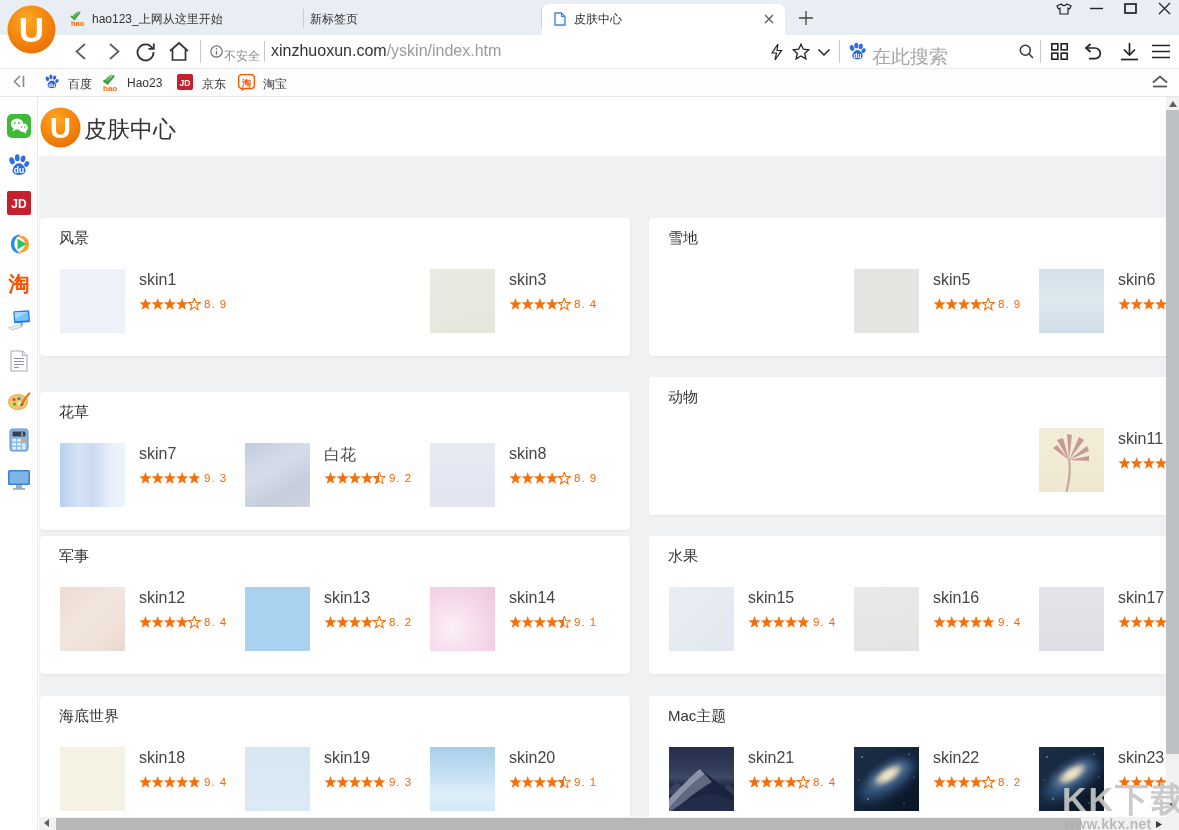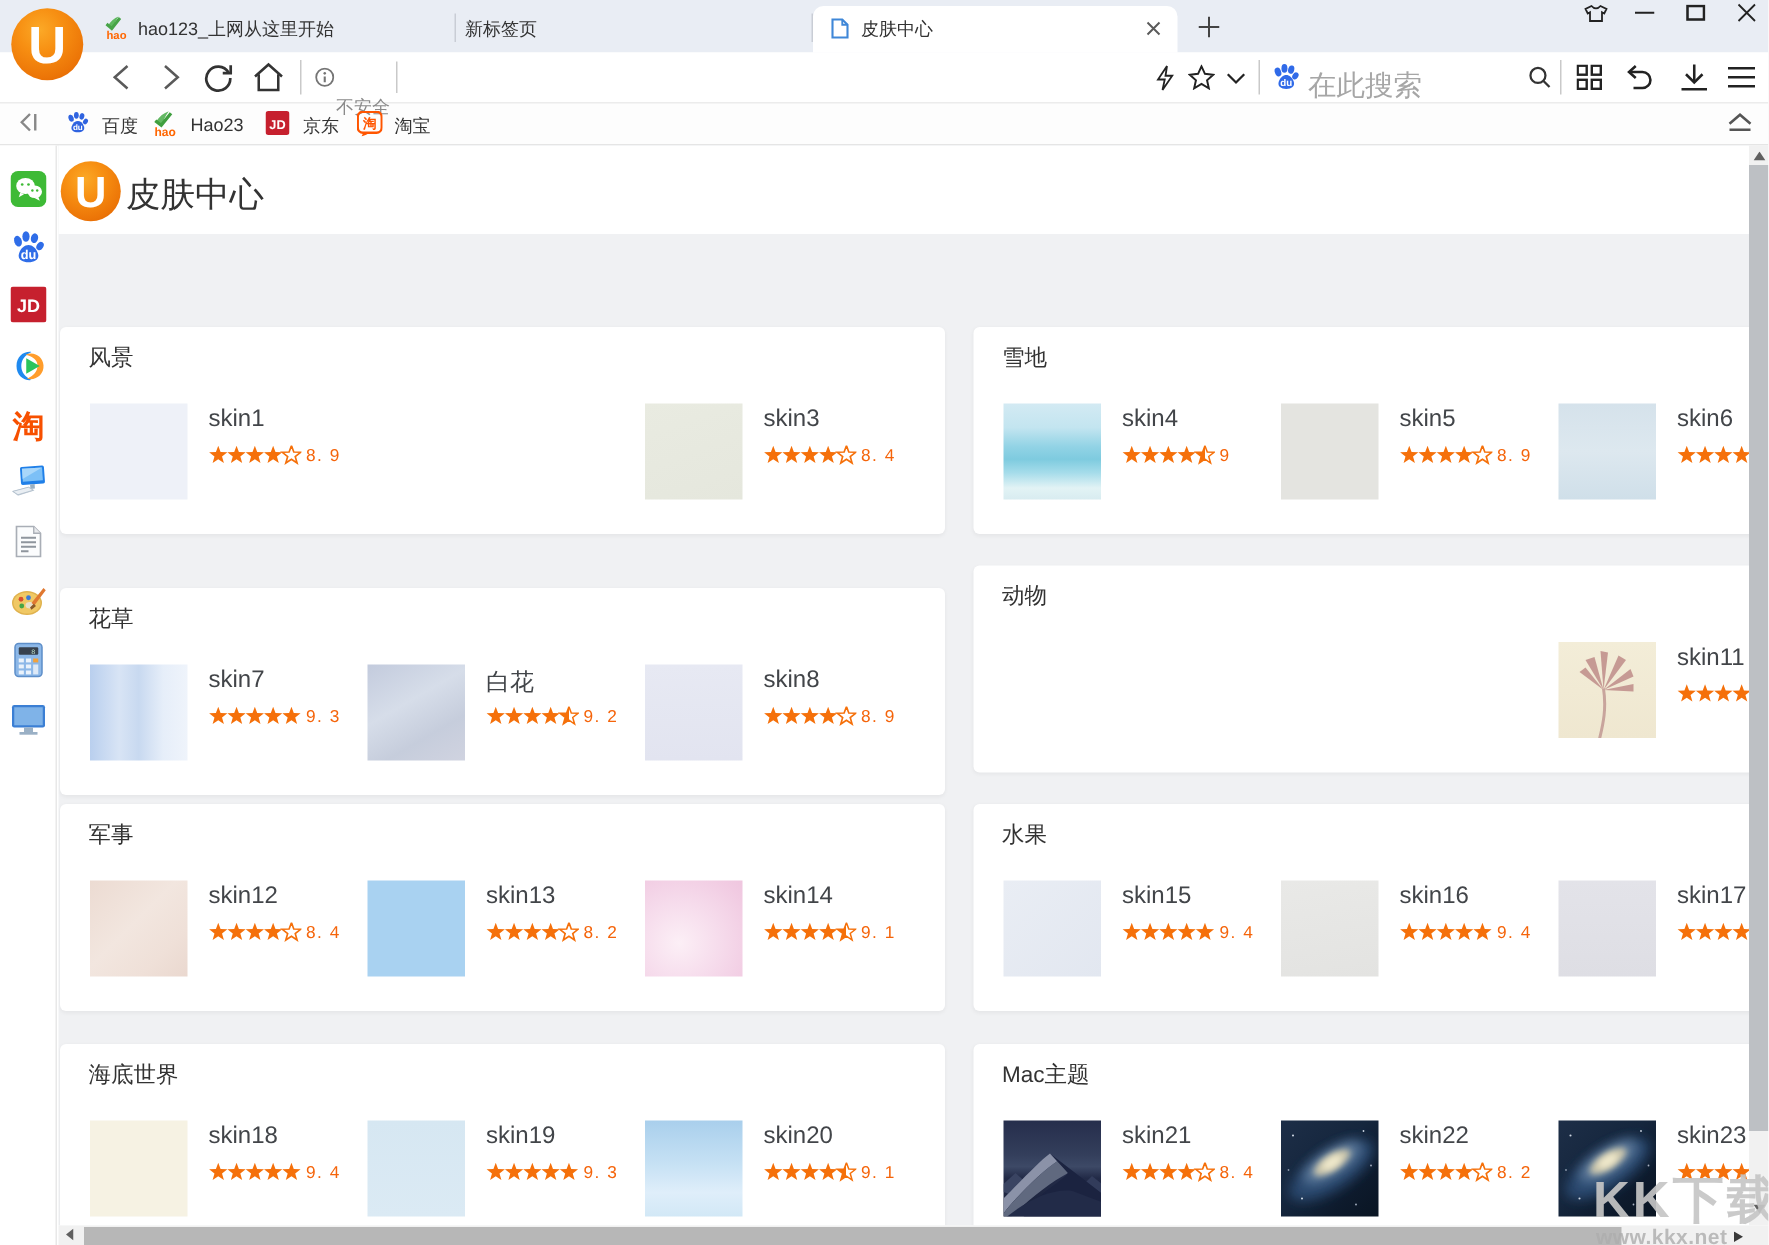--- a/index.html
+++ b/index.html
@@ -78,31 +78,20 @@
               <use href="#st" x="0.0" fill="#f5700a"></use>
               <use href="#st" x="12.2" fill="#f5700a"></use>
               <use href="#st" x="24.4" fill="#f5700a"></use>
               <use href="#st" x="36.6" fill="#f5700a"></use>
               <use href="#st" x="48.8" fill="#fff" stroke="#f5700a" stroke-width="1.1"></use>
             </svg><span class="score">8. 4</span></div>
         </div>
       </div>
 <div class="card" style="left:610px;top:121px">
         <h3>雪地</h3>
-        <div class="item" style="left:20px">
-          <div class="thumb" style="background:linear-gradient(180deg,#d3eaf3 0%,#c3e5f0 25%,#92d3e5 45%,#7ecbdf 58%,#a5dcea 72%,#e2f3f5 88%,#d8ecf0 100%)"></div>
-          <div class="iname">skin4</div>
-          <div class="irate"><svg class="stars" width="62" height="13" viewBox="0 0 62 13">
-              <use href="#st" x="0.0" fill="#f5700a"></use>
-              <use href="#st" x="12.2" fill="#f5700a"></use>
-              <use href="#st" x="24.4" fill="#f5700a"></use>
-              <use href="#st" x="36.6" fill="#f5700a"></use>
-              <use href="#st" x="48.8" fill="url(#half)" stroke="#f5700a" stroke-width="1"></use>
-            </svg><span class="score">9</span></div>
-        </div>
         <div class="item" style="left:205px">
           <div class="thumb" style="background:#e4e4e0"></div>
           <div class="iname">skin5</div>
           <div class="irate"><svg class="stars" width="62" height="13" viewBox="0 0 62 13">
               <use href="#st" x="0.0" fill="#f5700a"></use>
               <use href="#st" x="12.2" fill="#f5700a"></use>
               <use href="#st" x="24.4" fill="#f5700a"></use>
               <use href="#st" x="36.6" fill="#f5700a"></use>
               <use href="#st" x="48.8" fill="#fff" stroke="#f5700a" stroke-width="1.1"></use>
             </svg><span class="score">8. 9</span></div>
@@ -427,22 +416,23 @@
 <svg class="abs" style="left:168px;top:41px" width="22" height="21" viewBox="0 0 22 21">
       <path d="M2 10 L11 2 L20 10" fill="none" stroke="#333" stroke-width="1.7"></path>
       <path d="M4.5 8.5 V19 H17.5 V8.5" fill="none" stroke="#333" stroke-width="1.7"></path>
     </svg>
 <div class="abs" style="left:200px;top:40px;width:1px;height:23px;background:#c9c9c9"></div>
 <svg class="abs" style="left:210px;top:45px" width="13" height="13" viewBox="0 0 13 13">
       <circle cx="6.5" cy="6.5" r="5.7" fill="none" stroke="#757575" stroke-width="1.2"></circle>
       <path d="M6.5 6 V9.8" stroke="#757575" stroke-width="1.4"></path>
       <circle cx="6.5" cy="3.9" r="0.85" fill="#757575"></circle>
     </svg>
-<div class="abs" style="left:224px;top:63px;font-size:12px;color:#8a8a8a">不安全</div>
+<div class="abs" style="left:224px;top:48px;font-size:12px;color:#8a8a8a">不安全</div>
 <div class="abs" style="left:264px;top:41px;width:1px;height:21px;background:#c9c9c9"></div>
+<div class="abs" style="left:271px;top:42px;font-size:16px;color:#333">xinzhuoxun.com<span style="color:#9a9a9a">/yskin/index.htm</span></div>
 <svg class="abs" style="left:770px;top:43px" width="13" height="18" viewBox="0 0 13 18">
       <path d="M8 1 L2 10 H6.5 L5 17 L11.5 7.5 H7 Z" fill="none" stroke="#222" stroke-width="1.2"></path>
     </svg>
 <svg class="abs" style="left:792px;top:43px" width="18" height="17" viewBox="0 0 18 17">
       <path d="M9 1.2 L11.3 6.2 L16.8 6.8 L12.7 10.5 L13.9 15.9 L9 13 L4.1 15.9 L5.3 10.5 L1.2 6.8 L6.7 6.2 Z" fill="none" stroke="#222" stroke-width="1.3"></path>
     </svg>
 <svg class="abs" style="left:817px;top:48px" width="14" height="9" viewBox="0 0 14 9">
       <path d="M1.5 1.5 L7 7 L12.5 1.5" fill="none" stroke="#222" stroke-width="1.5"></path>
     </svg>
 <div class="abs" style="left:839px;top:40px;width:1px;height:23px;background:#c9c9c9"></div>

